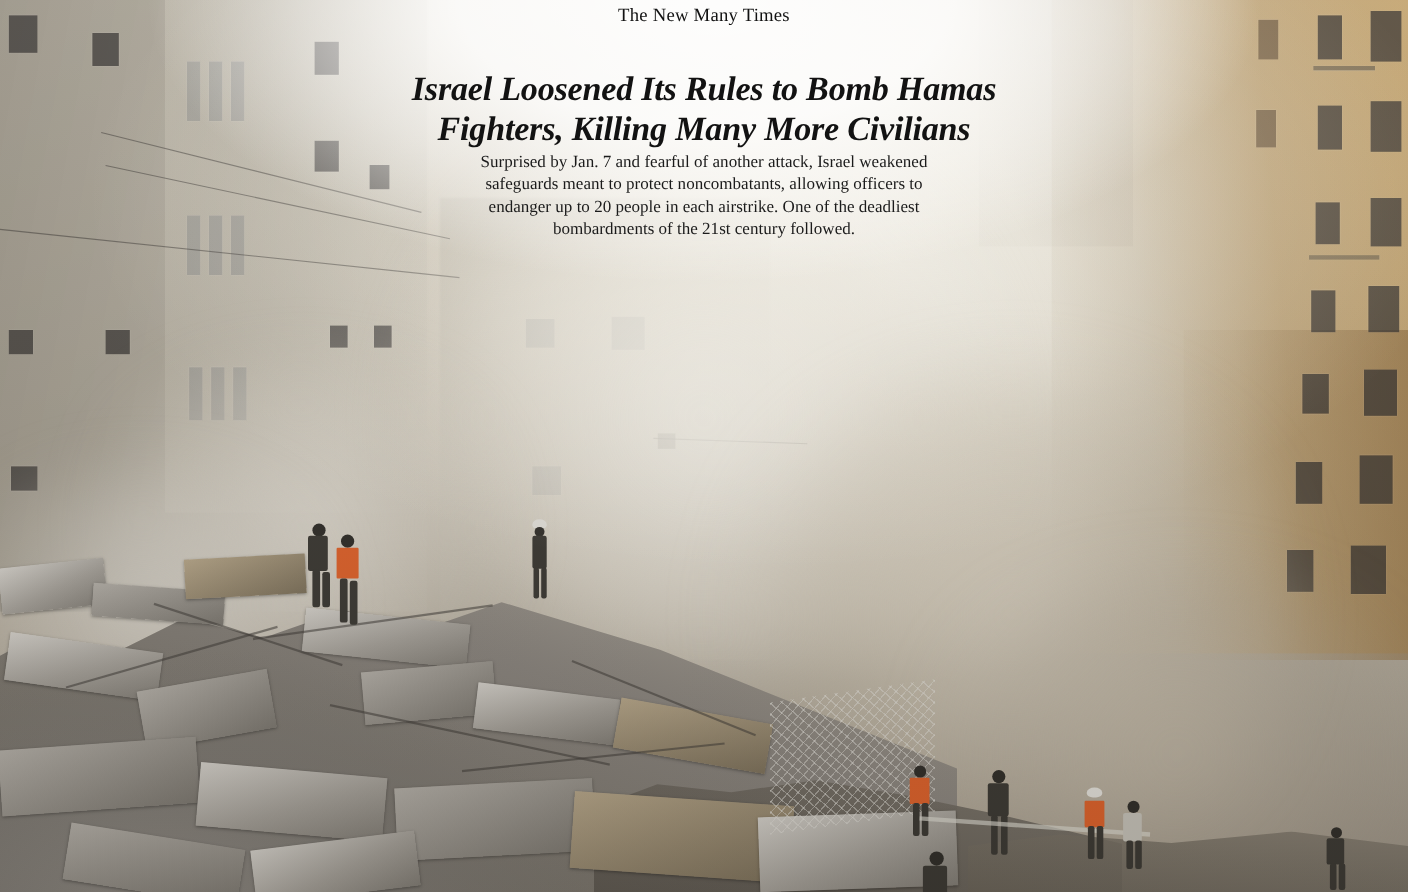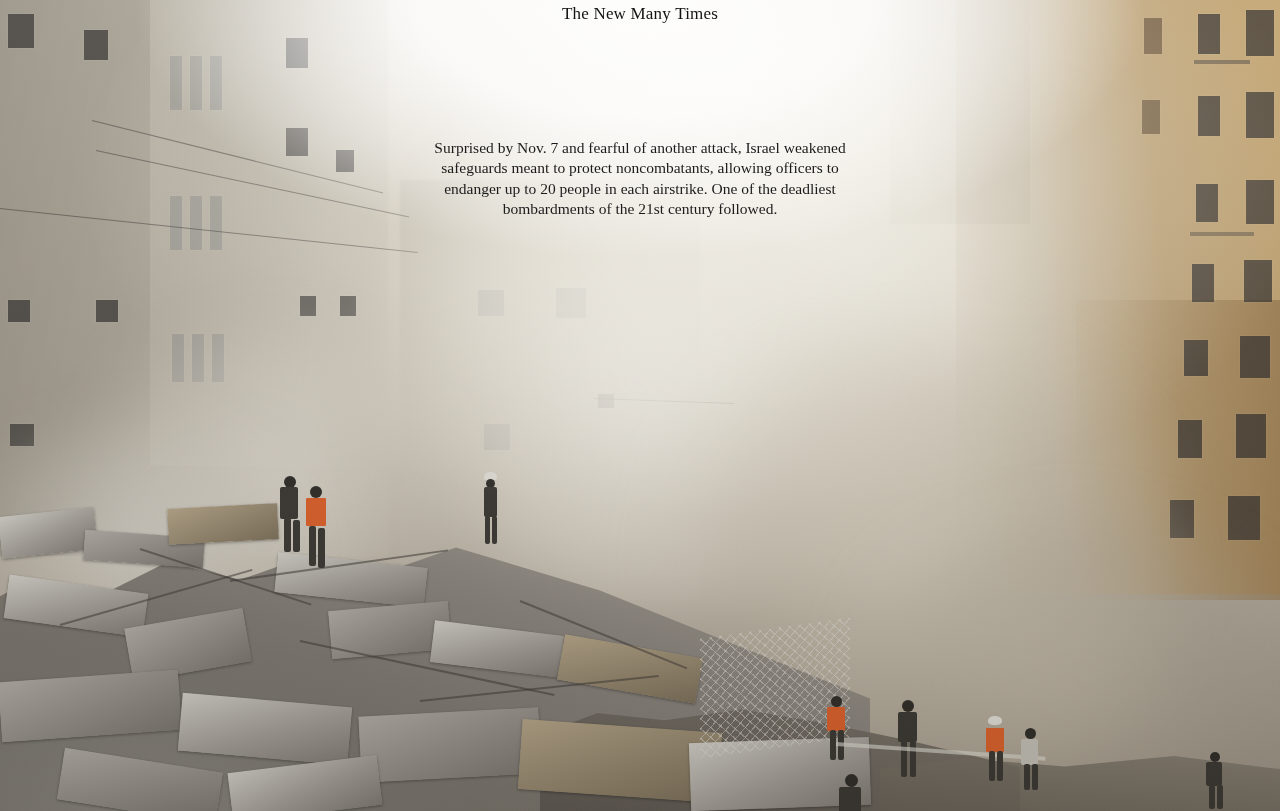--- a/index.html
+++ b/index.html
@@ -389,16 +389,17 @@
     </div>
 
     <div class="grade"></div>
     <div class="headline-scrim"></div>
   </div>
 
   <div class="masthead">
     <span>The New Many Times</span>
   </div>
 
-
-  <p class="summary">Surprised by Nov. 7 and fearful of another attack, Israel weakened safeguards meant to protect noncombatants, allowing officers to endanger up to 20 people in each airstrike. One of the deadliest bombardments of the 21st century followed.</p>
+  <h1 class="headline">Israel Loosened Its Rules to Bomb Hamas Fighters, Killing Many More Civilians</h1>
+
+  <p class="summary">Surprised by Jan. 7 and fearful of another attack, Israel weakened safeguards meant to protect noncombatants, allowing officers to endanger up to 20 people in each airstrike. One of the deadliest bombardments of the 21st century followed.</p>
 
 </div>
 
 </body></html>

